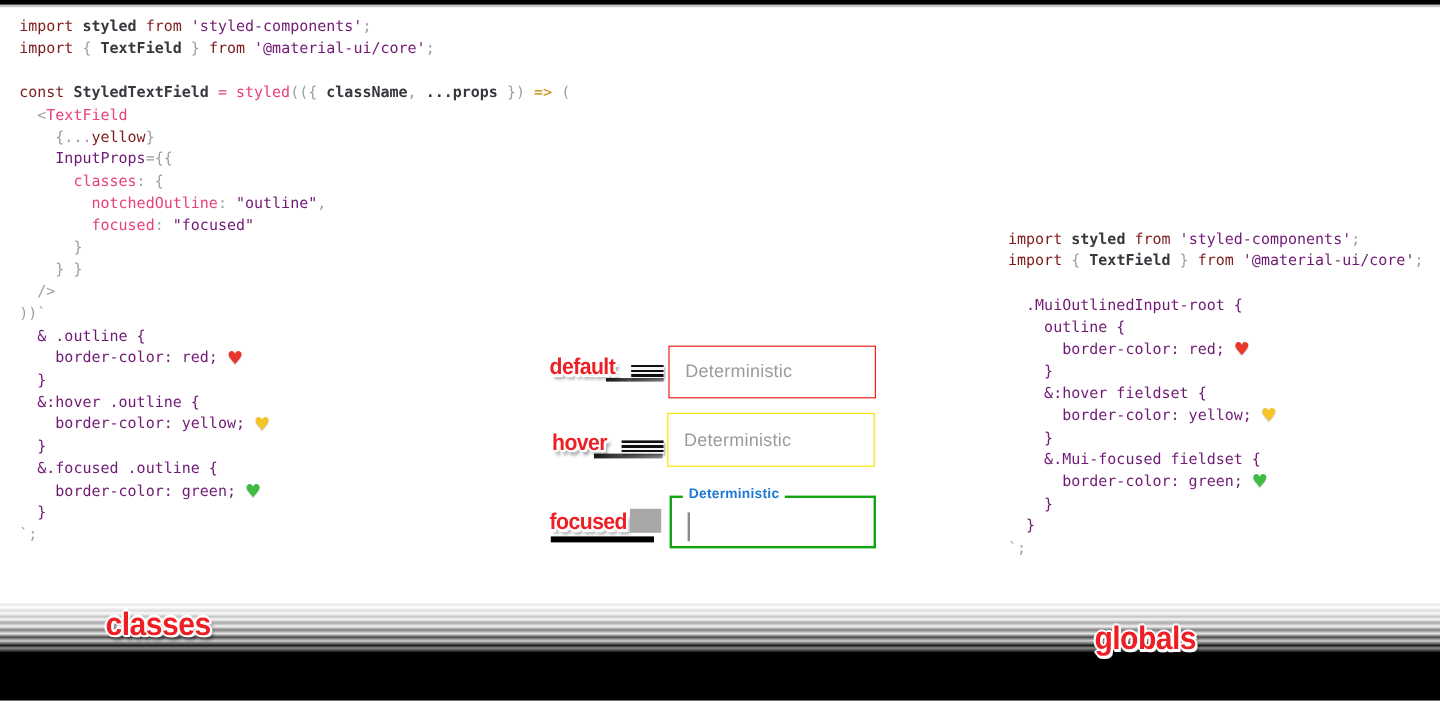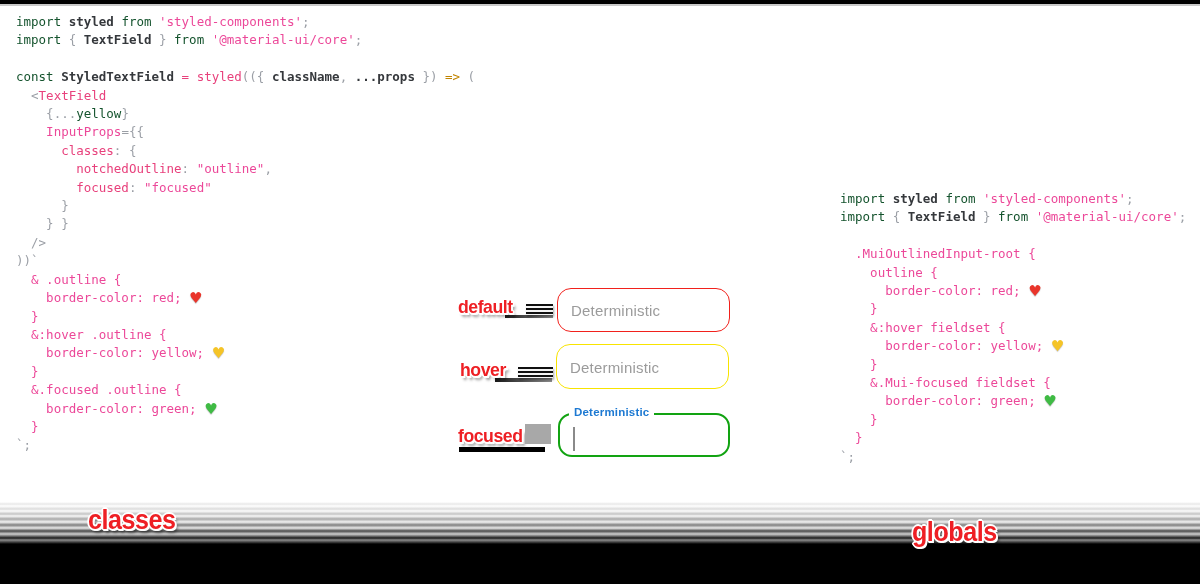--- a/index.html
+++ b/index.html
@@ -8,23 +8,23 @@
 
   
   .top-bar{position:absolute;left:0;top:0;width:1200px;height:4px;background:#000;}
   .top-bar-under{position:absolute;left:0;top:4px;width:1200px;height:2px;background:#c9c9c9;}
 
   
   .code-panel{position:absolute;}
   #left-code{left:16px;top:13px;}
   #right-code{left:840px;top:190px;}
   .code-line{white-space:pre;font-family:"DejaVu Sans Mono",monospace;font-size:12.5px;line-height:18.4px;}
-  .tk-kw{color:#14532d;}
+  .tk-kw{color:#7f1d1d;}
   .tk-id{color:#35383c;font-weight:bold;}
-  .tk-str{color:#ec4899;}
+  .tk-str{color:#701a75;}
   .tk-pun{color:#9b9fa6;}
   .tk-pink{color:#e8417c;}
   .tk-mag{color:#a03a95;font-weight:bold;}
   .tk-arr{color:#c18401;}
   .tk-heart-red,.tk-heart-yellow,.tk-heart-green{
      font-family:"DejaVu Sans",sans-serif;font-size:15px;vertical-align:-1px;
      text-shadow:0 1px 1px rgba(0,0,0,0.25);}
   .tk-heart-red{color:#e9352b;}
   .tk-heart-yellow{color:#f5c427;}
   .tk-heart-green{color:#3fbb44;}
@@ -50,21 +50,21 @@
   #stripes-default{left:526px;top:304px;width:27px;height:11px;}
   #stripes-hover{left:518px;top:367px;width:35px;height:11px;}
   .smear{position:absolute;background:linear-gradient(to right,rgba(0,0,0,0.9),rgba(0,0,0,0.45));
          filter:blur(0.5px);}
   #smear-default{left:505px;top:315px;width:48px;height:3px;}
   #smear-hover{left:495px;top:378px;width:57px;height:4px;}
   #smear-focused{left:459px;top:447px;width:86px;height:5px;background:#000;}
   #block-focused{position:absolute;left:525px;top:424px;width:26px;height:20px;background:#a8a8a8;}
 
   
-  .mui-field{position:absolute;background:#fff;border:2px solid #000;border-radius:14px;box-sizing:border-box;}
+  .mui-field{position:absolute;background:#fff;border:2px solid #000;border-radius:0;box-sizing:border-box;}
   #field-default{left:557px;top:288px;width:173px;height:44px;border-width:1.5px;}
   #field-hover{left:556px;top:344px;width:173px;height:45px;border-width:1.5px;}
   #field-focused{left:558px;top:413px;width:172px;height:44px;}
   .placeholder{position:absolute;left:13px;top:50%;transform:translateY(-50%);
                font-size:15px;color:#9b9b9b;letter-spacing:0.2px;}
   .float-label{position:absolute;top:-9px;left:9px;background:#fff;padding:0 5px;
                font-size:11.5px;font-weight:bold;letter-spacing:0.2px;}
   .caret{position:absolute;left:13px;top:12px;width:2px;height:24px;background:#8a8a8a;}
 
   

